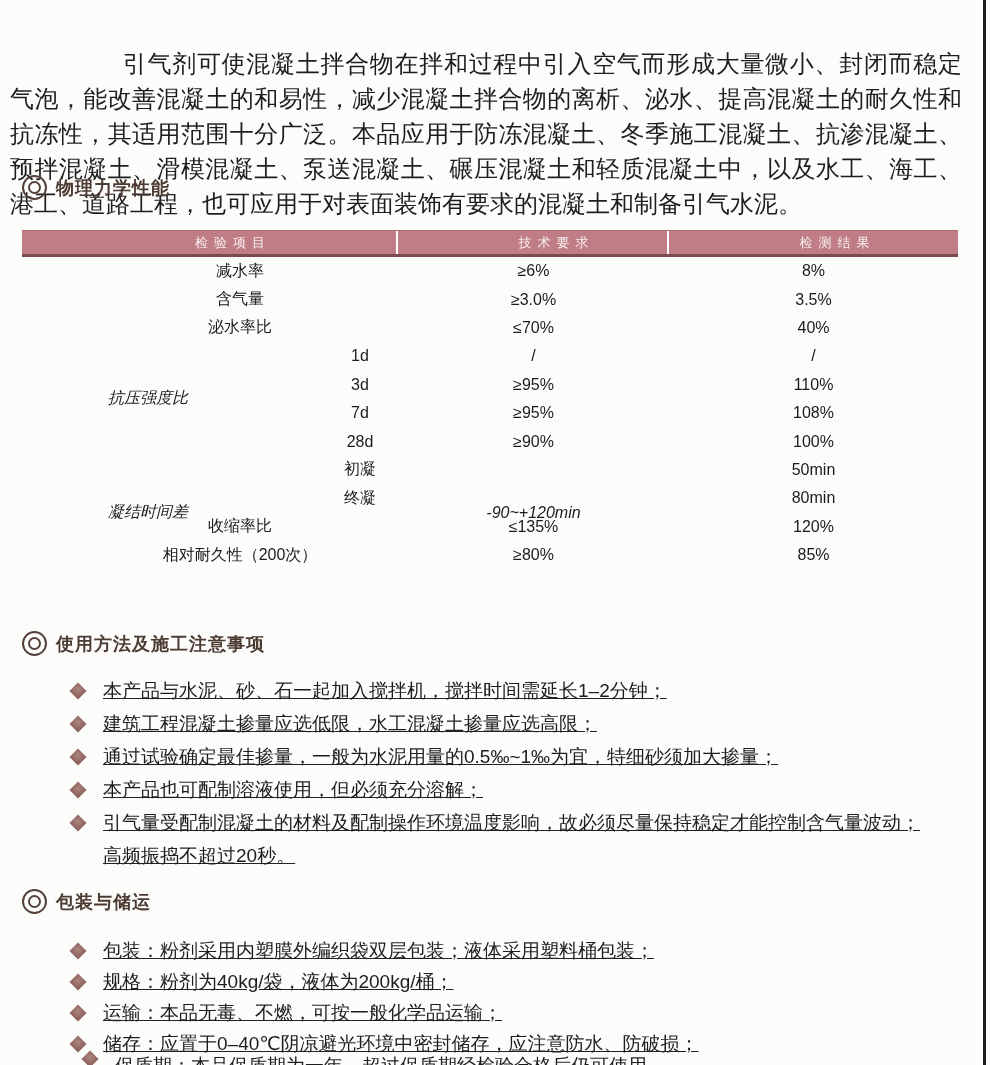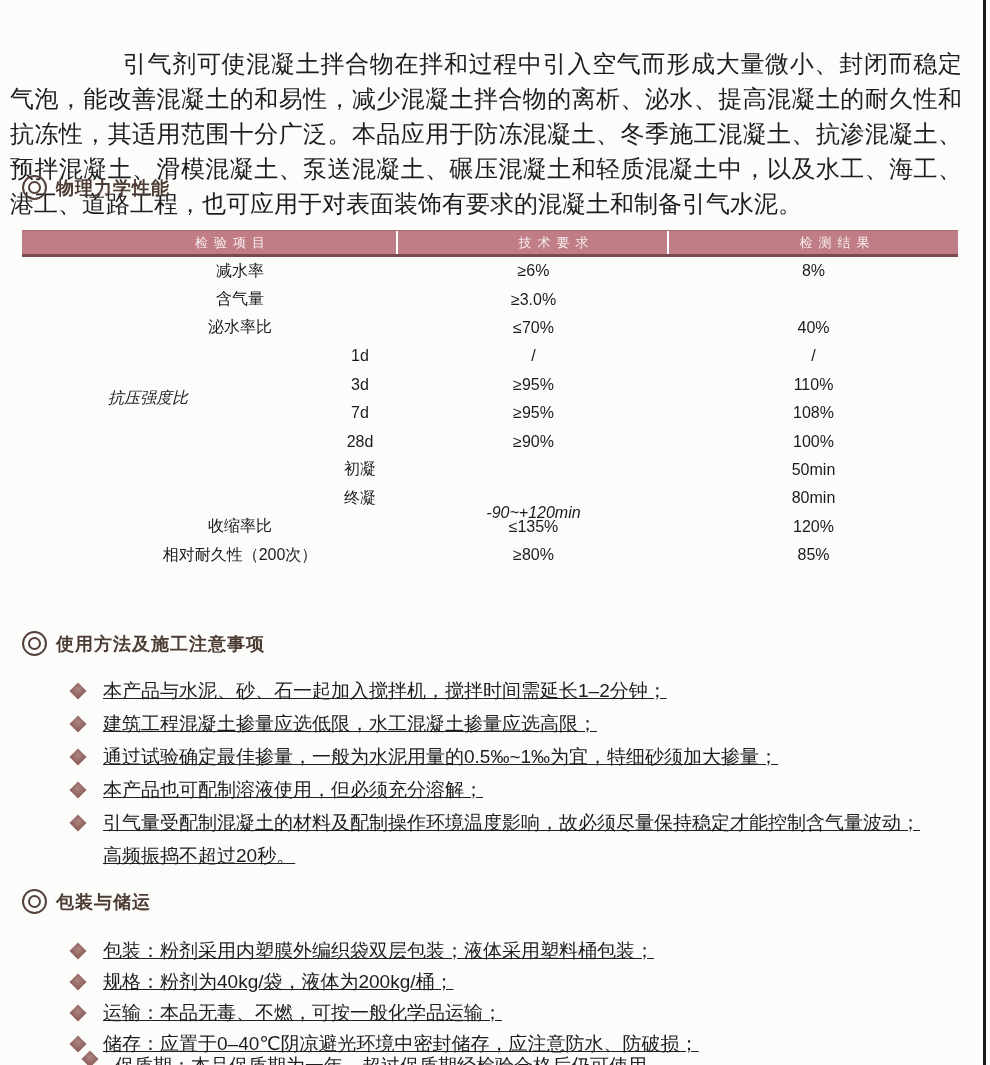--- a/index.html
+++ b/index.html
@@ -88,20 +88,21 @@
             <span class="name">减水率</span>
           </div>
           <div class="td-req">≥6%</div>
           <div class="td-res">8%</div>
         </div>
         <div class="tr">
           <div class="td-name">
             <span class="name">含气量</span>
           </div>
           <div class="td-req">≥3.0%</div>
+          <div class="td-res">3.5%</div>
         </div>
         <div class="tr">
           <div class="td-name">
             <span class="name">泌水率比</span>
           </div>
           <div class="td-req">≤70%</div>
           <div class="td-res">40%</div>
         </div>
         <div class="tr">
           <div class="td-name">
@@ -153,20 +154,21 @@
           <div class="td-res">120%</div>
         </div>
         <div class="tr">
           <div class="td-name">
             <span class="name">相对耐久性（200次）</span>
           </div>
           <div class="td-req">≥80%</div>
           <div class="td-res">85%</div>
         </div>
         <div class="span-overlay span-name" style="top: 85.2px; height: 113.6px;">抗压强度比</div>
+        <div class="span-overlay span-name" style="top: 227.2px; height: 56.8px;">凝结时间差</div>
         <div class="span-overlay span-req" style="top: 227.2px; height: 56.8px;">-90~+120min</div>
       </div>
   </div>
 
   <div class="section-heading" id="heading-usage">
     <span class="bullseye">
         <span class="bullseye-inner"></span>
       </span>
     <span>使用方法及施工注意事项</span>
   </div>

